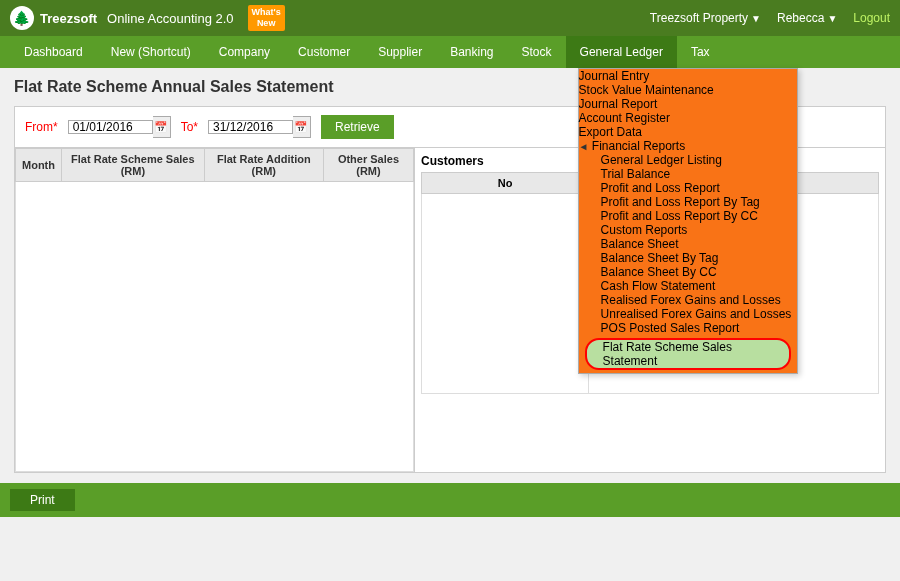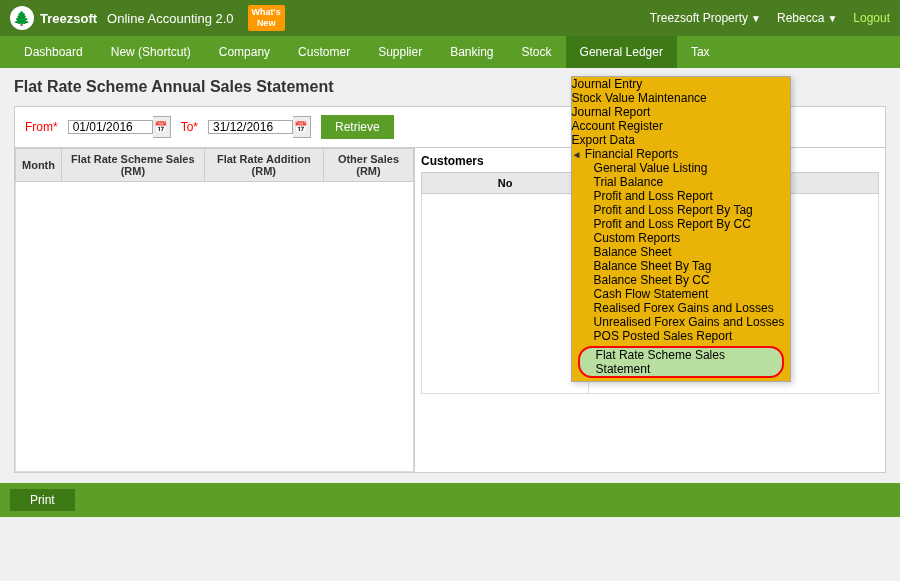--- a/index.html
+++ b/index.html
@@ -228,27 +228,26 @@
       color: #333;
     }
 
     
     .nav-with-dropdown {
       position: relative;
     }
     .gl-dropdown {
       position: absolute;
       top: 32px;
-      left: 5px;
-      background: #eab308;
+      left: 12px;
+      background: #f97316;
       border: 1px solid #aaa;
       box-shadow: 2px 2px 6px rgba(0,0,0,0.2);
       z-index: 100;
       min-width: 220px;
-      margin-top: 8px;
     }
   </style>
 </head>
 <body>
 
 <div class="top-header">
   <div class="logo-section">
     <div class="logo-icon">
       <span class="logo-tree">🌲</span>
     </div>
@@ -289,21 +288,21 @@
     <div class="gl-dropdown">
       <div class="menu-item">Journal Entry</div>
       <div class="menu-item">Stock Value Maintenance</div>
       <div class="menu-item">Journal Report</div>
       <div class="menu-item">Account Register</div>
       <div class="menu-item">Export Data</div>
       <div class="section-header">
         <span class="triangle">◄</span>
         <span>Financial Reports</span>
       </div>
-      <div class="menu-item" style="padding-left:22px;">General Value Listing</div>
+      <div class="menu-item" style="padding-left:22px;">General Ledger Listing</div>
       <div class="menu-item" style="padding-left:22px;">Trial Balance</div>
       <div class="menu-item" style="padding-left:22px;">Profit and Loss Report</div>
       <div class="menu-item" style="padding-left:22px;">Profit and Loss Report By Tag</div>
       <div class="menu-item" style="padding-left:22px;">Profit and Loss Report By CC</div>
       <div class="menu-item" style="padding-left:22px;">Custom Reports</div>
       <div class="menu-item" style="padding-left:22px;">Balance Sheet</div>
       <div class="menu-item" style="padding-left:22px;">Balance Sheet By Tag</div>
       <div class="menu-item" style="padding-left:22px;">Balance Sheet By CC</div>
       <div class="menu-item" style="padding-left:22px;">Cash Flow Statement</div>
       <div class="menu-item" style="padding-left:22px;">Realised Forex Gains and Losses</div>

